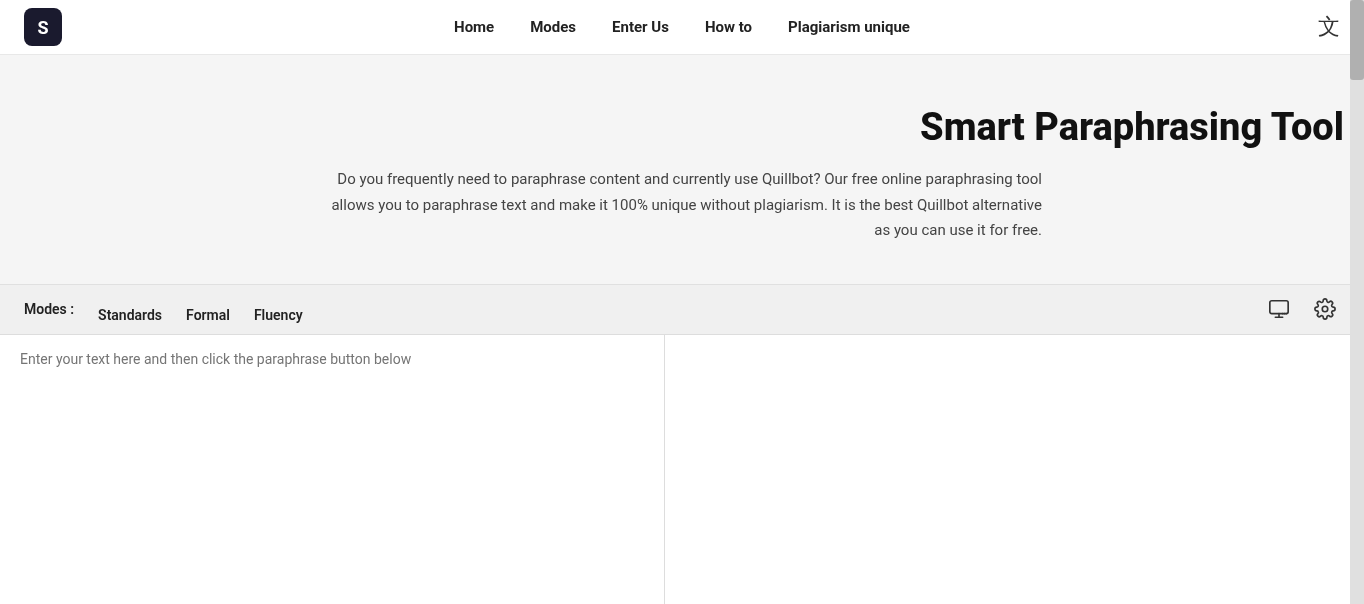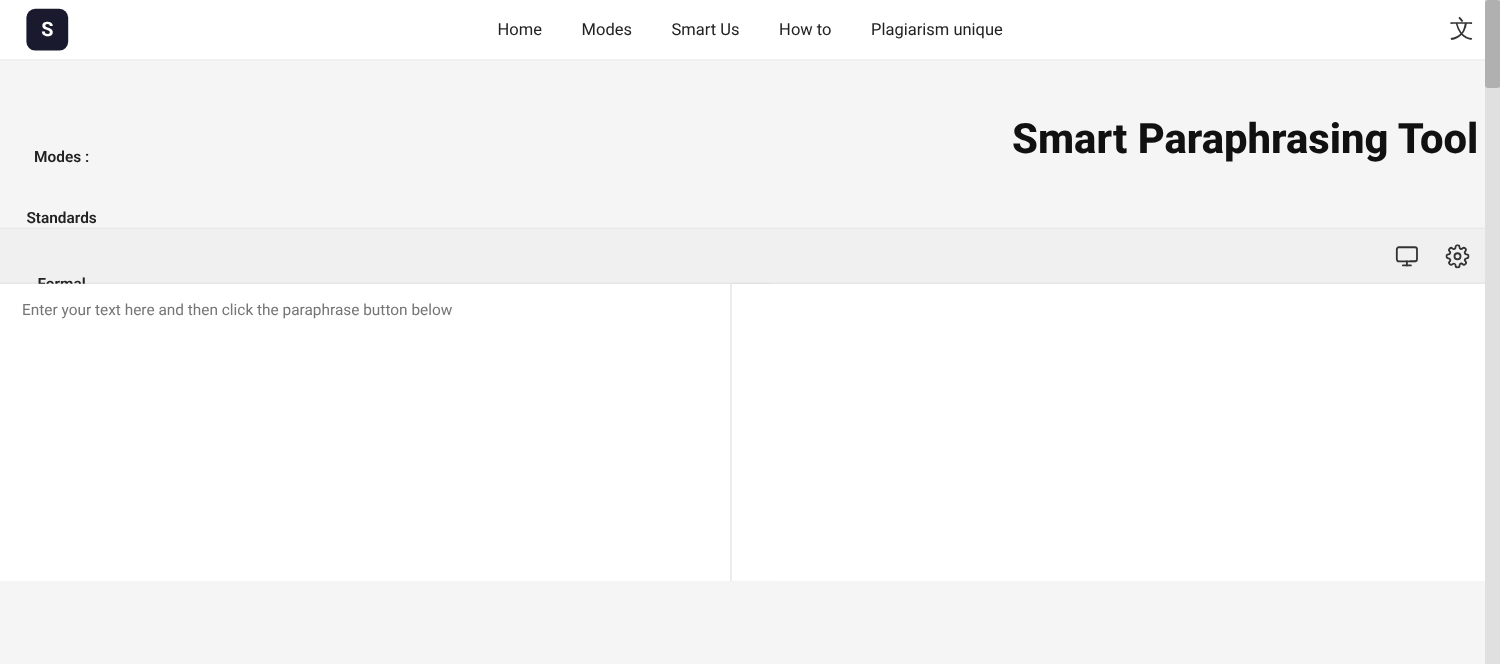--- a/index.html
+++ b/index.html
@@ -48,21 +48,21 @@
       gap: 36px;
       position: absolute;
       left: 50%;
       transform: translateX(-50%);
     }
 
     .navbar-links a {
       text-decoration: none;
       color: #222;
       font-size: 15px;
-      font-weight: 400;
+      font-weight: 700;
       cursor: pointer;
     }
 
     .navbar-right {
       display: flex;
       align-items: center;
     }
 
     .translate-icon {
       font-size: 22px;
@@ -127,21 +127,20 @@
       height: 50px;
       background: #f0f0f0;
       border-bottom: 1px solid #ddd;
       justify-content: space-between;
     }
 
     .modes-left {
       display: flex;
       align-items: center;
       gap: 24px;
-      flex-direction: column;
     }
 
     .modes-label {
       font-size: 14px;
       font-weight: 600;
       color: #222;
     }
 
     .mode-item {
       font-size: 14px;
@@ -210,32 +209,33 @@
 </div>
 
 <nav class="navbar">
   <div class="navbar-logo">
     <span>S</span>
   </div>
 
   <div class="navbar-links">
     <a>Home</a>
     <a>Modes</a>
-    <a>Smart Us</a>
+    <a>Enter Us</a>
     <a>How to</a>
     <a>Plagiarism unique</a>
   </div>
 
   <div class="navbar-right">
     <span class="translate-icon">⽂</span>
   </div>
 </nav>
 
 <section class="hero">
   <h1 class="hero-title">Smart Paraphrasing Tool</h1>
+  <p class="hero-description">Do you frequently need to paraphrase content and currently use Quillbot? Our free online paraphrasing tool allows you to paraphrase text and make it 100% unique without plagiarism. It is the best Quillbot alternative as you can use it for free.</p>
 </section>
 
 <div class="tool-section">
 
   <div class="modes-bar">
     <div class="modes-left">
       <span class="modes-label">Modes :</span>
       <span class="mode-item">Standards</span>
       <span class="mode-item">Formal</span>
       <span class="mode-item">Fluency</span>

